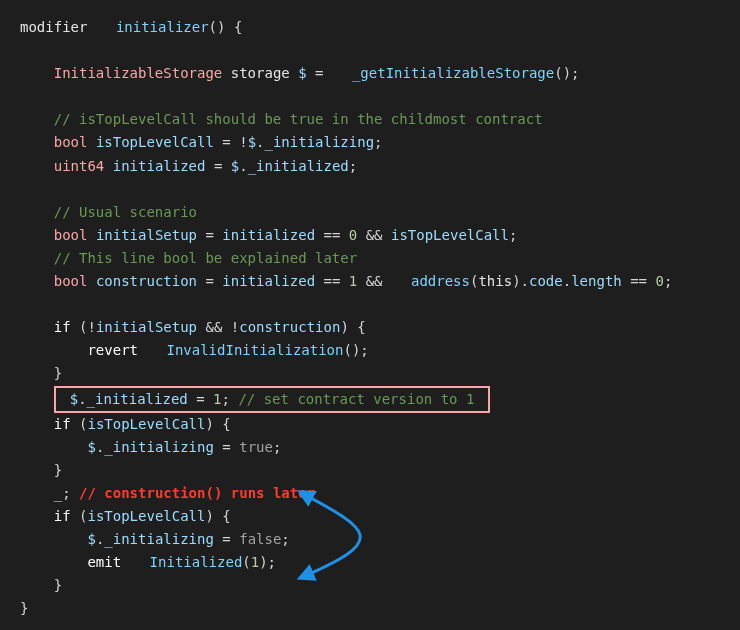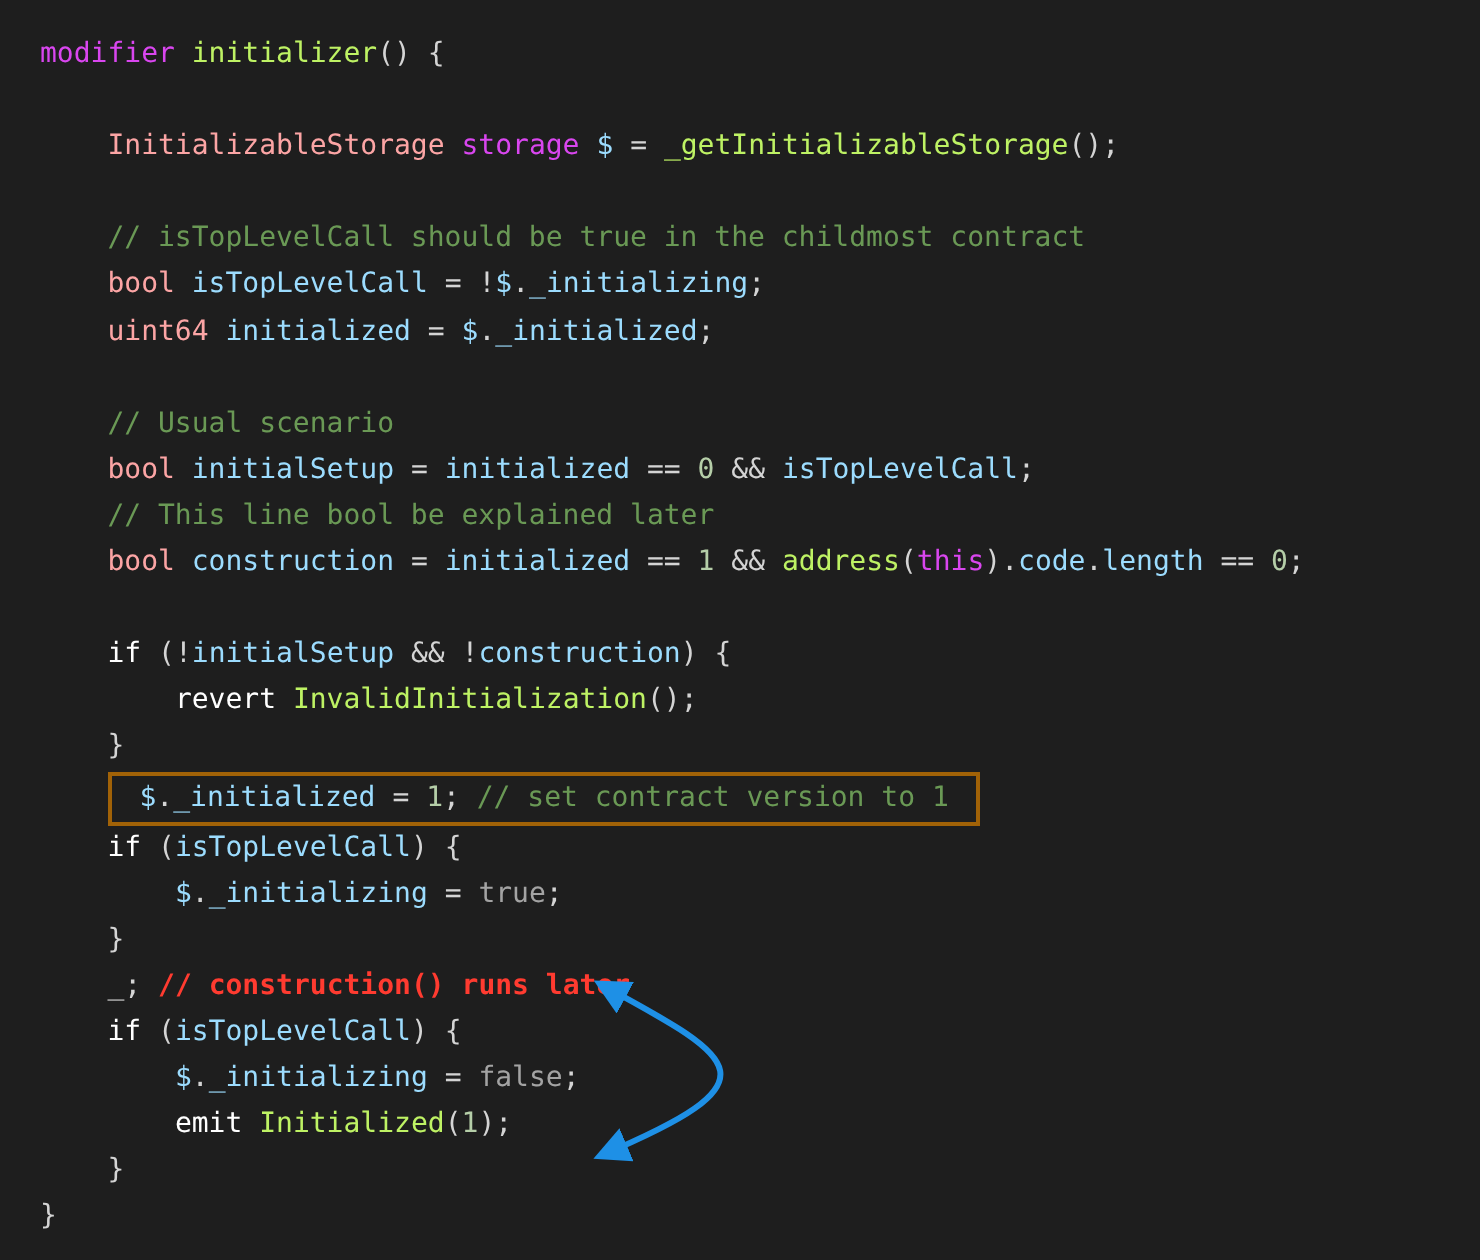--- a/index.html
+++ b/index.html
@@ -9,35 +9,35 @@
     font-size: 14px;
     line-height: 1.65;
     color: #d4d4d4;
     padding: 16px 20px;
     width: 740px;
     height: 630px;
     overflow: hidden;
     position: relative;
   }
   pre { white-space: pre; }
-  .tok-keyword  { color: #d946ef; }
+  .tok-keyword  { color: #e5e5e5; }
   .tok-type     { color: #fca5a5; }
   .tok-ident    { color: #9cdcfe; }
-  .tok-func     { color: #bef264; }
+  .tok-func     { color: #7dd3fc; margin-left: 20px; }
   .tok-punct    { color: #d4d4d4; }
   .tok-comment  { color: #6a9955; margin-top: 40px; }
   .tok-number   { color: #b5cea8; }
   .tok-bool     { color: #a3a3a3; }
   .tok-control  { color: #ffffff; }
   .tok-plain    { color: #d4d4d4; }
   .tok-highlight-comment { color: #ff3b30; font-weight: bold; }
   .tok-highlight-fn { color: #ff3b30; font-weight: bold; }
 
   .green-box {
-    border: 2px solid #a16207;
+    border: 2px solid #fca5a5;
     padding: 0 14px;
     display: inline-block;
   }
 
   
   .arrow-svg {
     position: absolute;
     pointer-events: none;
     top: 0; left: 0;
     width: 740px; height: 630px;

